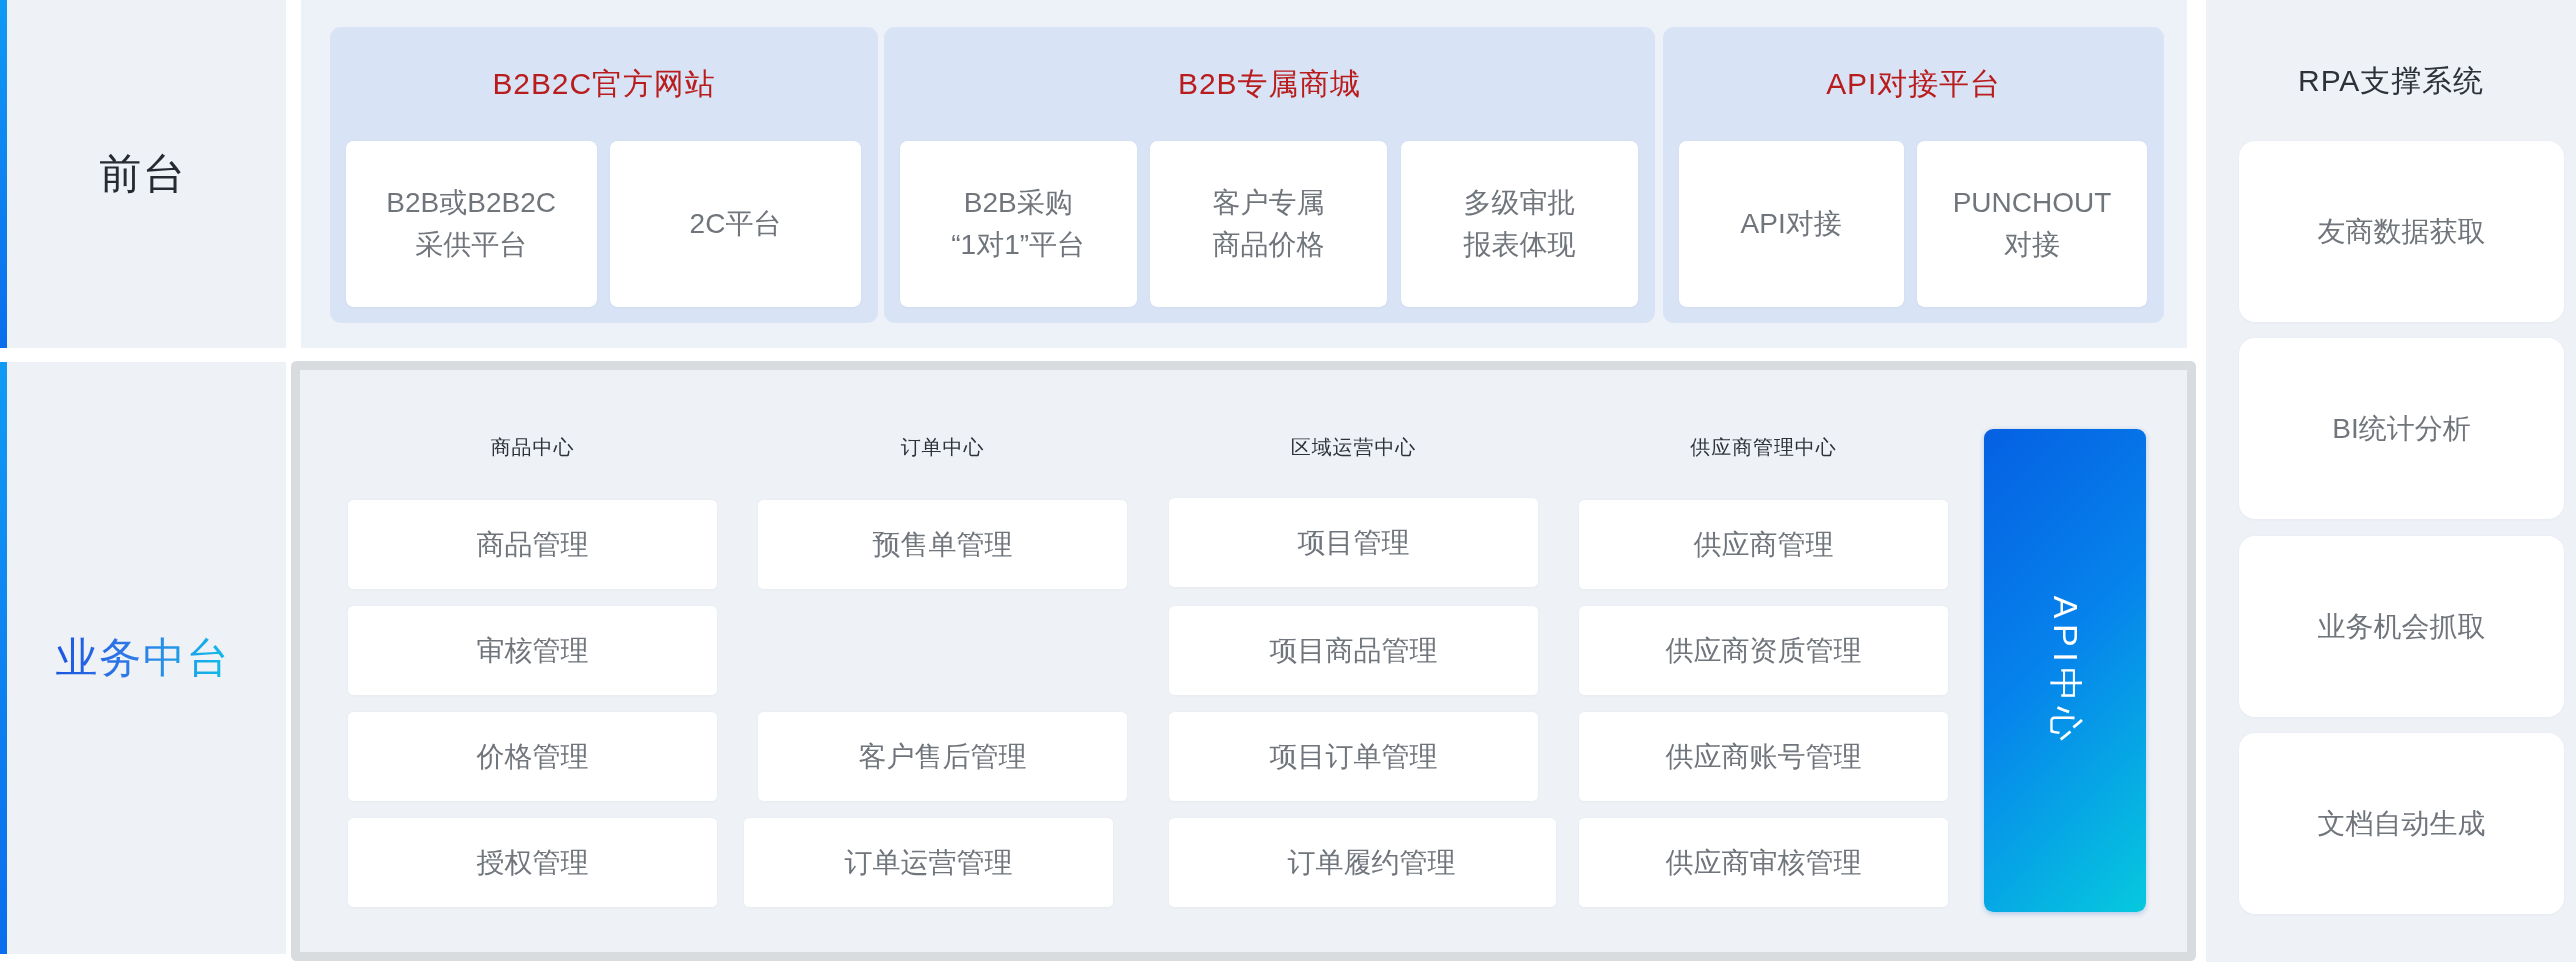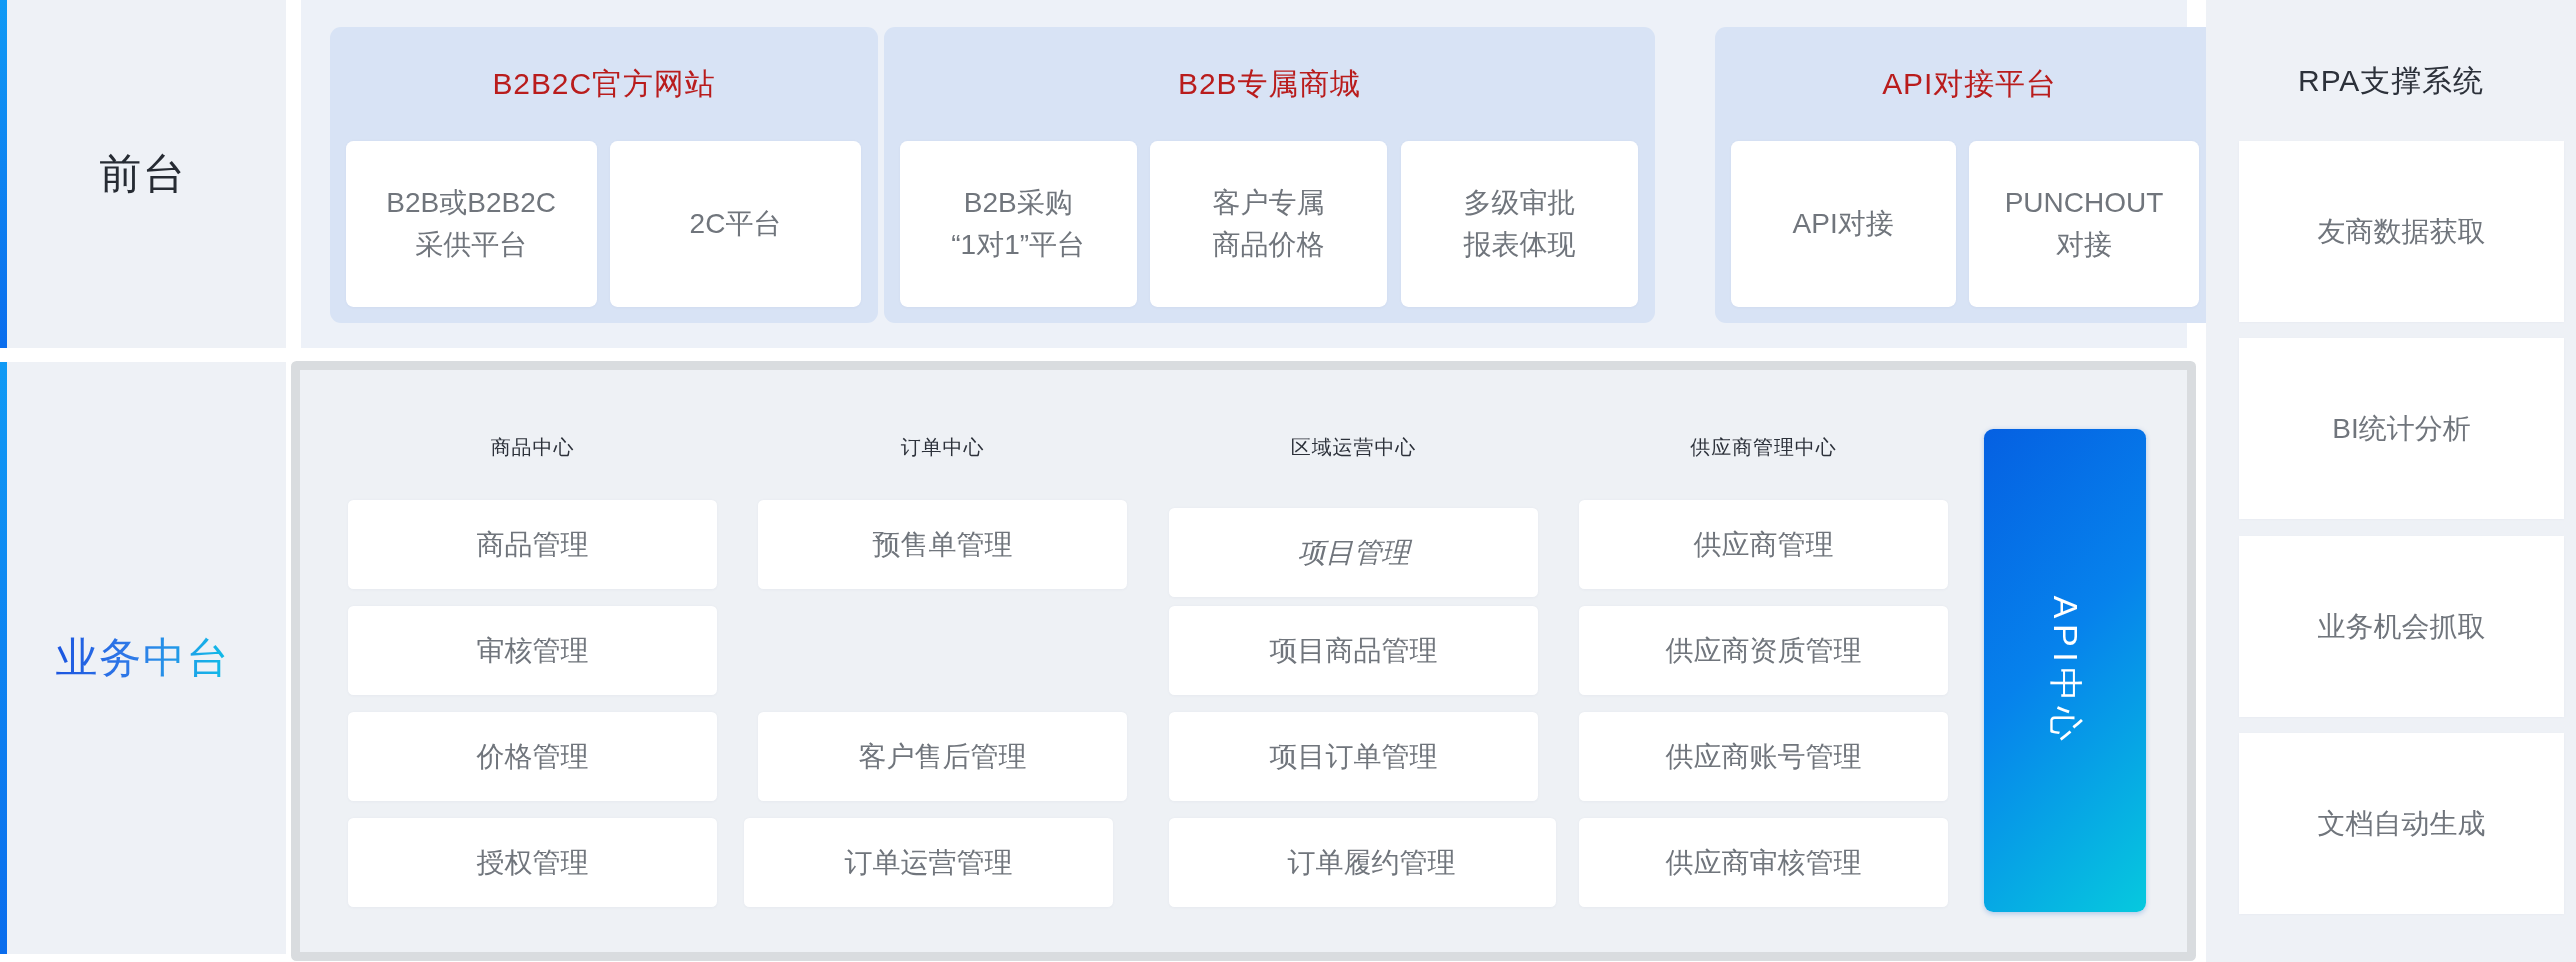--- a/index.html
+++ b/index.html
@@ -79,21 +79,21 @@
   
   .rpa-panel{
     position:absolute;left:2206px;top:0;width:370px;height:963px;background:#eef1f6;
   }
   .rpa-title{
     position:absolute;left:0;right:0;top:55px;height:52px;
     display:flex;align-items:center;justify-content:center;
     font-size:30px;color:#2c313a;font-weight:500;letter-spacing:0.9px;
   }
   .rpa-card{
-    position:absolute;left:33px;width:325px;height:181px;background:#ffffff;border-radius:0;
+    position:absolute;left:33px;width:325px;height:181px;background:#ffffff;border-radius:16px;
     display:flex;align-items:center;justify-content:center;
     font-size:28px;color:#70757c;box-shadow:0 0.9px 2.8px rgba(40,60,100,0.04);
   }
 </style>
 </head>
 <body>
 
 <div class="rail-panel" style="top:0;height:348px;">
   <div class="rail-accent"></div>
   <div class="rail-label">前台</div>
@@ -116,21 +116,21 @@
   <div class="group" style="left:583px;width:771px;">
     <div class="group-title">B2B专属商城</div>
     <div class="card" style="left:15.7px;width:237px;">B2B采购
 “1对1”平台</div>
     <div class="card" style="left:266px;width:237px;">客户专属
 商品价格</div>
     <div class="card" style="left:517px;width:237px;">多级审批
 报表体现</div>
   </div>
 
-  <div class="group" style="left:1414px;width:501px;padding-left:8px;">
+  <div class="group" style="left:1362px;width:501px;">
     <div class="group-title">API对接平台</div>
     <div class="card" style="left:15.7px;width:225px;">API对接</div>
     <div class="card" style="left:254px;width:230px;">PUNCHOUT
 对接</div>
   </div>
 
 </div>
 
 <div class="middle-box">
 
@@ -139,21 +139,21 @@
   <div class="mid-card" style="left:48px;top:236px;">审核管理</div>
   <div class="mid-card" style="left:48px;top:342px;">价格管理</div>
   <div class="mid-card" style="left:48px;top:448px;">授权管理</div>
 
   <div class="mid-col-title" style="left:458px;">订单中心</div>
   <div class="mid-card" style="left:458px;top:130px;">预售单管理</div>
   <div class="mid-card" style="left:458px;top:342px;">客户售后管理</div>
   <div class="mid-card" style="left:444px;top:448px;">订单运营管理</div>
 
   <div class="mid-col-title" style="left:869px;">区域运营中心</div>
-  <div class="mid-card" style="left:869px;top:138px;font-style:italic;">项目管理</div>
+  <div class="mid-card" style="left:869px;top:128px;">项目管理</div>
   <div class="mid-card" style="left:869px;top:236px;">项目商品管理</div>
   <div class="mid-card" style="left:869px;top:342px;">项目订单管理</div>
   <div class="mid-card" style="left:869px;top:448px;padding-left:18px;">订单履约管理</div>
 
   <div class="mid-col-title" style="left:1279px;">供应商管理中心</div>
   <div class="mid-card" style="left:1279px;top:130px;">供应商管理</div>
   <div class="mid-card" style="left:1279px;top:236px;">供应商资质管理</div>
   <div class="mid-card" style="left:1279px;top:342px;">供应商账号管理</div>
   <div class="mid-card" style="left:1279px;top:448px;">供应商审核管理</div>
 

